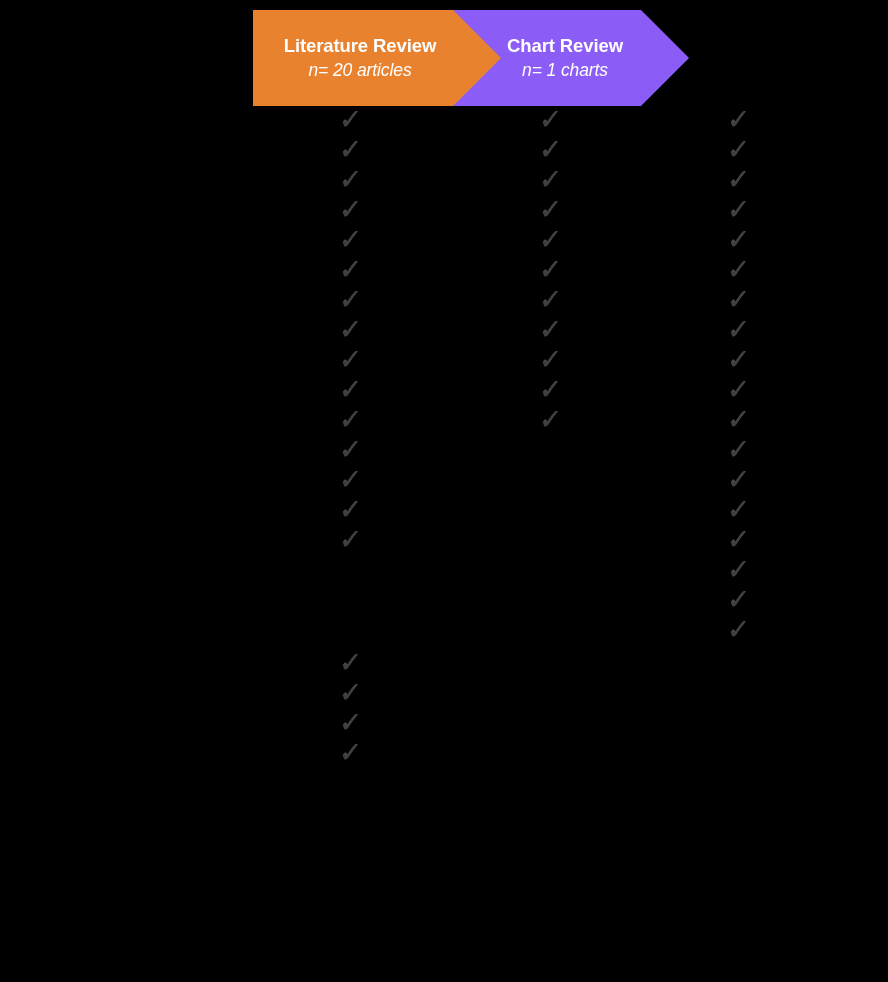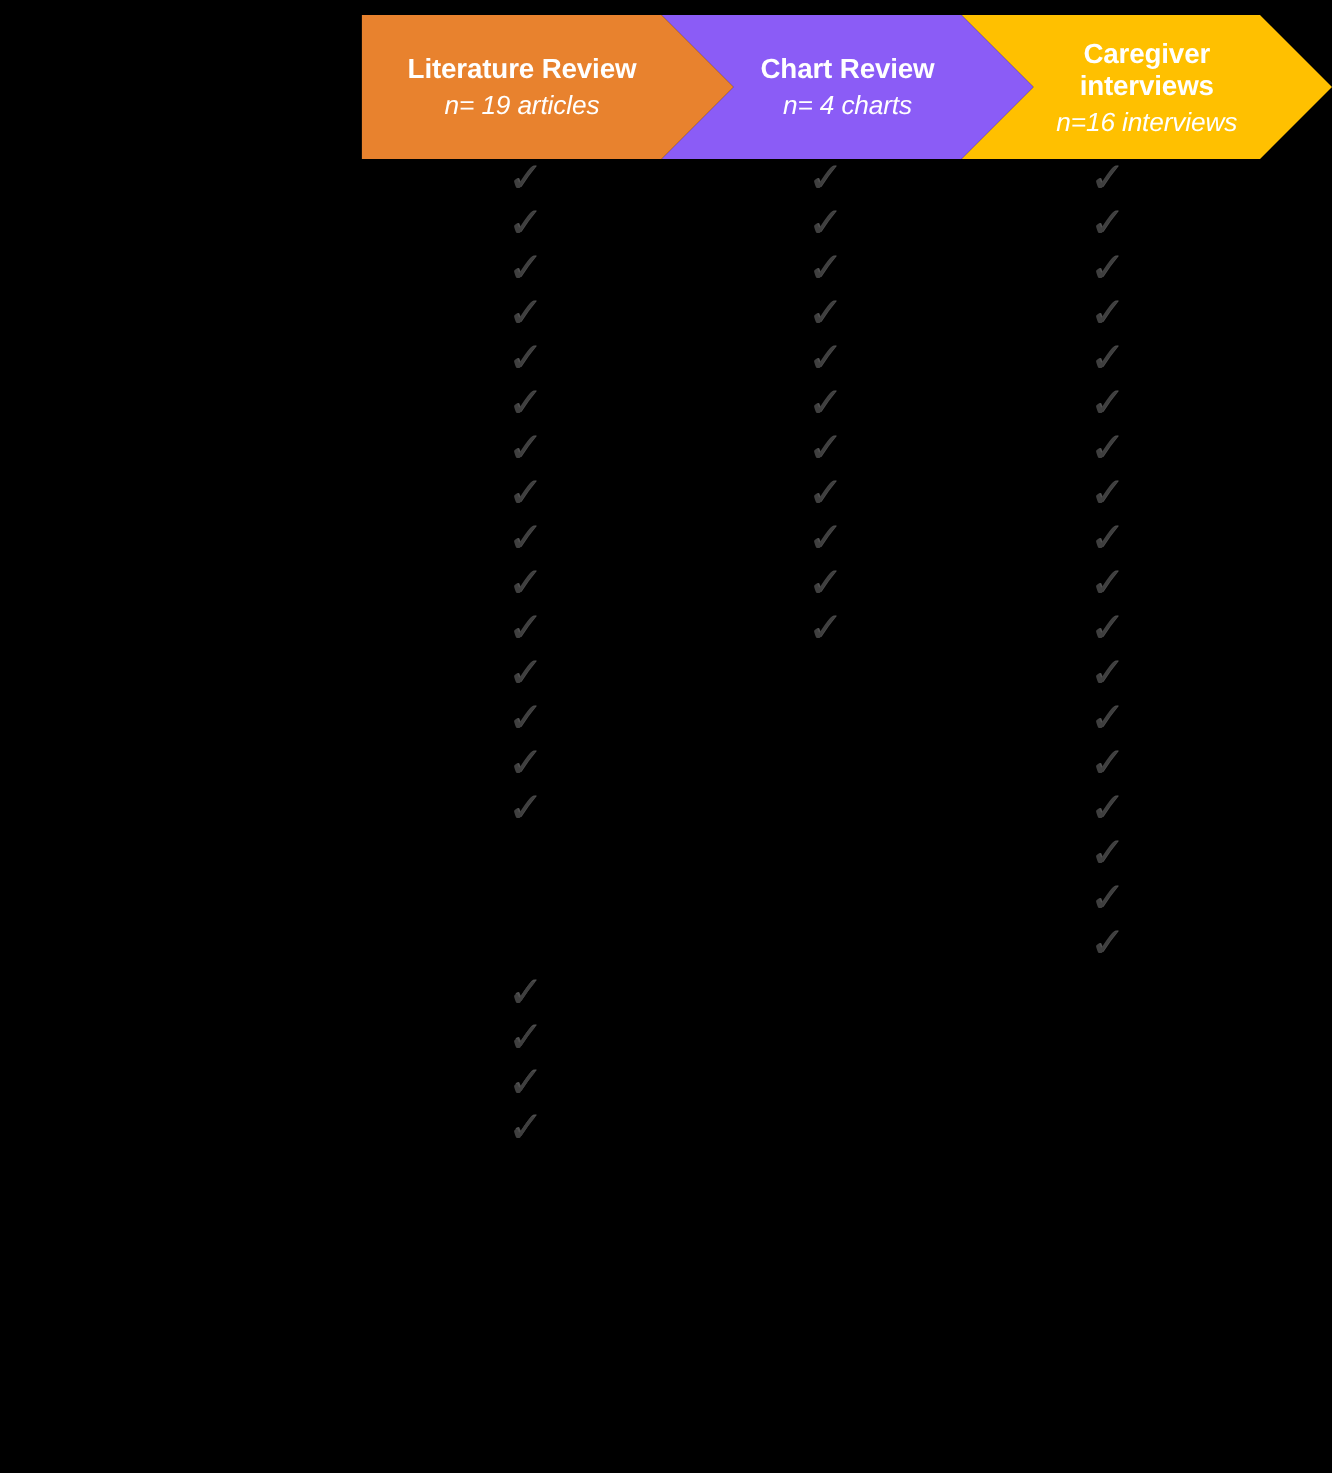--- a/index.html
+++ b/index.html
@@ -91,38 +91,31 @@
     font-family: "DejaVu Sans", sans-serif;
     user-select: none;
   }
 </style>
 </head>
 <body>
 
 <div id="canvas">
 
   <div id="banner" style="left: 241px; top: 10px; height: 96px;">
-      <div class="chevron chev-shape-first" style="left: 0px; width: 248px; background: rgb(232, 130, 46); z-index: 10; padding-left: 0px; padding-right: 34px; text-align: right;">
+      <div class="chevron chev-shape-first" style="left: 12px; width: 248px; background: rgb(232, 130, 46); z-index: 10; padding-left: 0px; padding-right: 34px; text-align: right;">
         <div class="chev-title" style="color: rgb(255, 255, 255);">
           <div>Literature Review</div>
         </div>
-        <div class="chev-sub" style="color: rgb(255, 255, 255);">n= 19 articles</div>
+        <div class="chev-sub" style="color: rgb(255, 255, 255);">n= 20 articles</div>
       </div>
       <div class="chevron chev-shape-mid" style="left: 200px; width: 248px; background: #8b5cf6; z-index: 9; padding-left: 34px; padding-right: 34px;">
         <div class="chev-title" style="color: rgb(255, 255, 255);">
           <div>Chart Review</div>
         </div>
-        <div class="chev-sub" style="color: rgb(255, 255, 255);">n= 4 charts</div>
-      </div>
-      <div class="chevron chev-shape-last" style="left: 400px; width: 247px; background: rgb(255, 192, 0); z-index: 8; padding-left: 34px; padding-right: 34px;">
-        <div class="chev-title" style="color: rgb(255, 255, 255);">
-          <div>Caregiver</div>
-          <div>interviews</div>
-        </div>
-        <div class="chev-sub" style="color: rgb(255, 255, 255);">n=16 interviews</div>
+        <div class="chev-sub" style="color: rgb(255, 255, 255);">n= 1 charts</div>
       </div>
     </div>
 
   <div id="check-layer">
       <div class="check-col" style="left: 336px;">
         <div class="check" style="top: 106px; color: rgb(63, 63, 63);">✓</div>
         <div class="check" style="top: 136px; color: rgb(63, 63, 63);">✓</div>
         <div class="check" style="top: 166px; color: rgb(63, 63, 63);">✓</div>
         <div class="check" style="top: 196px; color: rgb(63, 63, 63);">✓</div>
         <div class="check" style="top: 226px; color: rgb(63, 63, 63);">✓</div>

